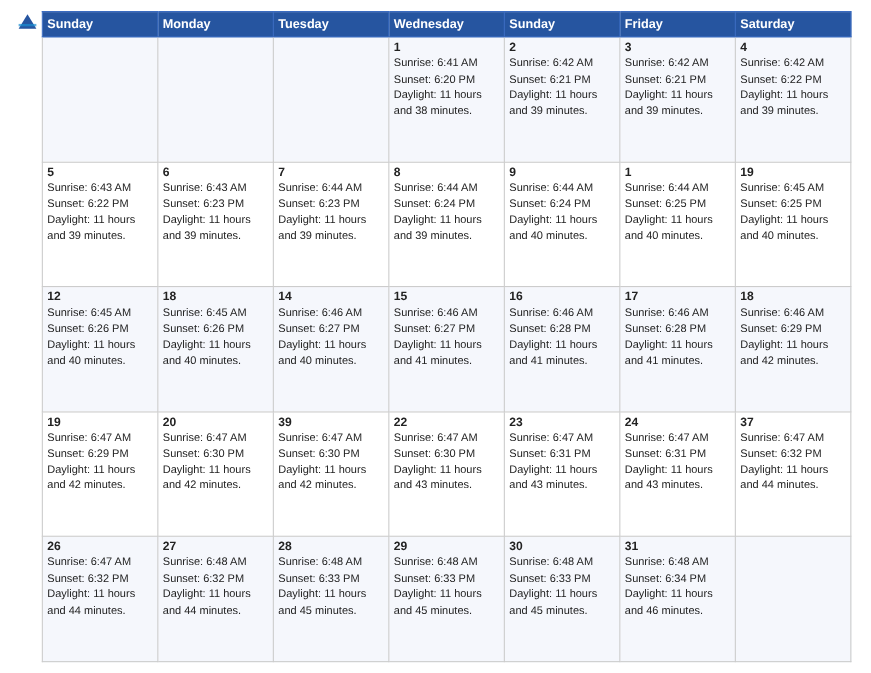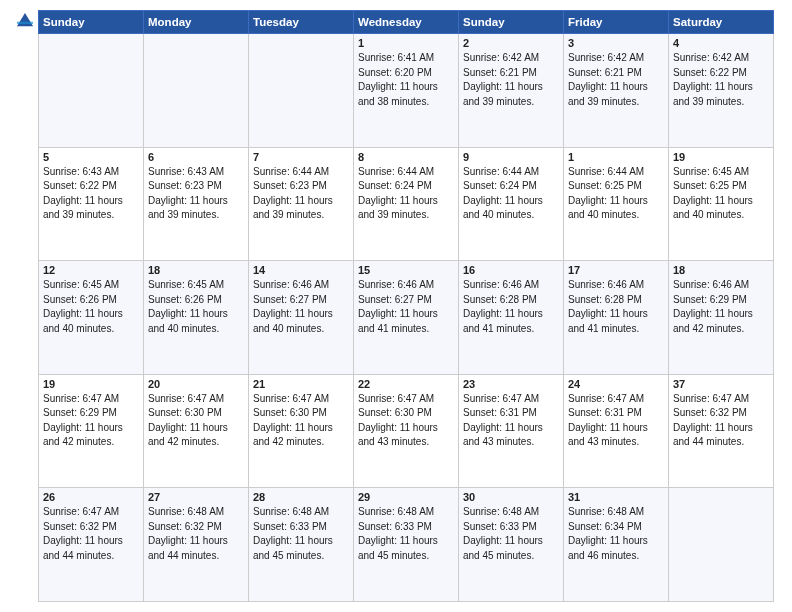--- a/index.html
+++ b/index.html
@@ -272,21 +272,21 @@
 and 42 minutes.</div>
           </td>
           <td>
             <span class="day-num">20</span>
             <div class="day-info" style="white-space: pre-line;">Sunrise: 6:47 AM
 Sunset: 6:30 PM
 Daylight: 11 hours
 and 42 minutes.</div>
           </td>
           <td>
-            <span class="day-num">21</span>
+            <span class="day-num">39</span>
             <div class="day-info" style="white-space: pre-line;">Sunrise: 6:47 AM
 Sunset: 6:30 PM
 Daylight: 11 hours
 and 42 minutes.</div>
           </td>
           <td>
             <span class="day-num">22</span>
             <div class="day-info" style="white-space: pre-line;">Sunrise: 6:47 AM
 Sunset: 6:30 PM
 Daylight: 11 hours

